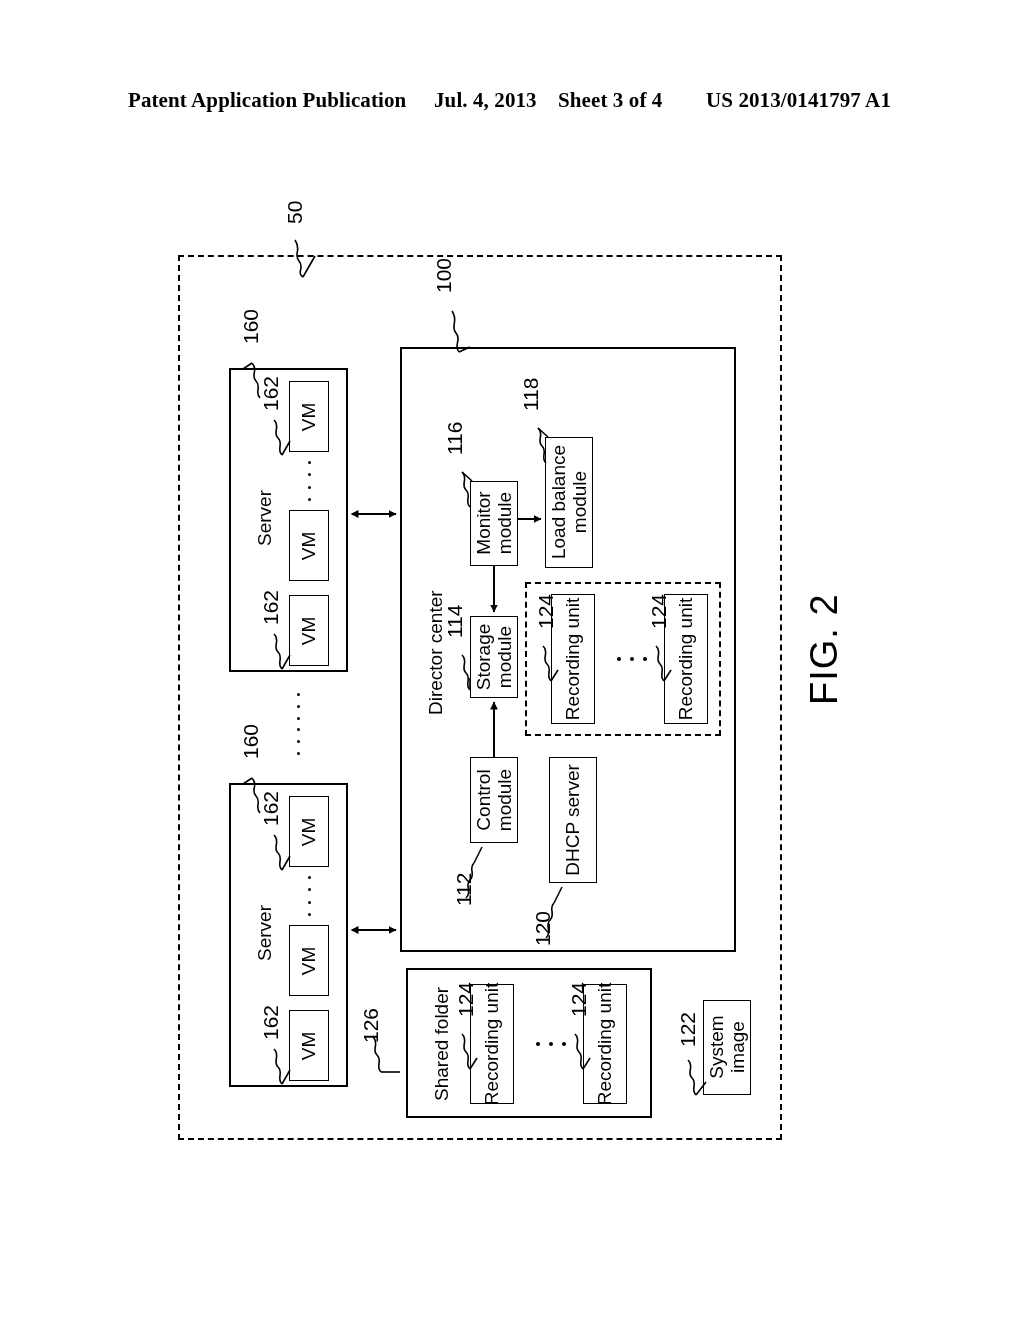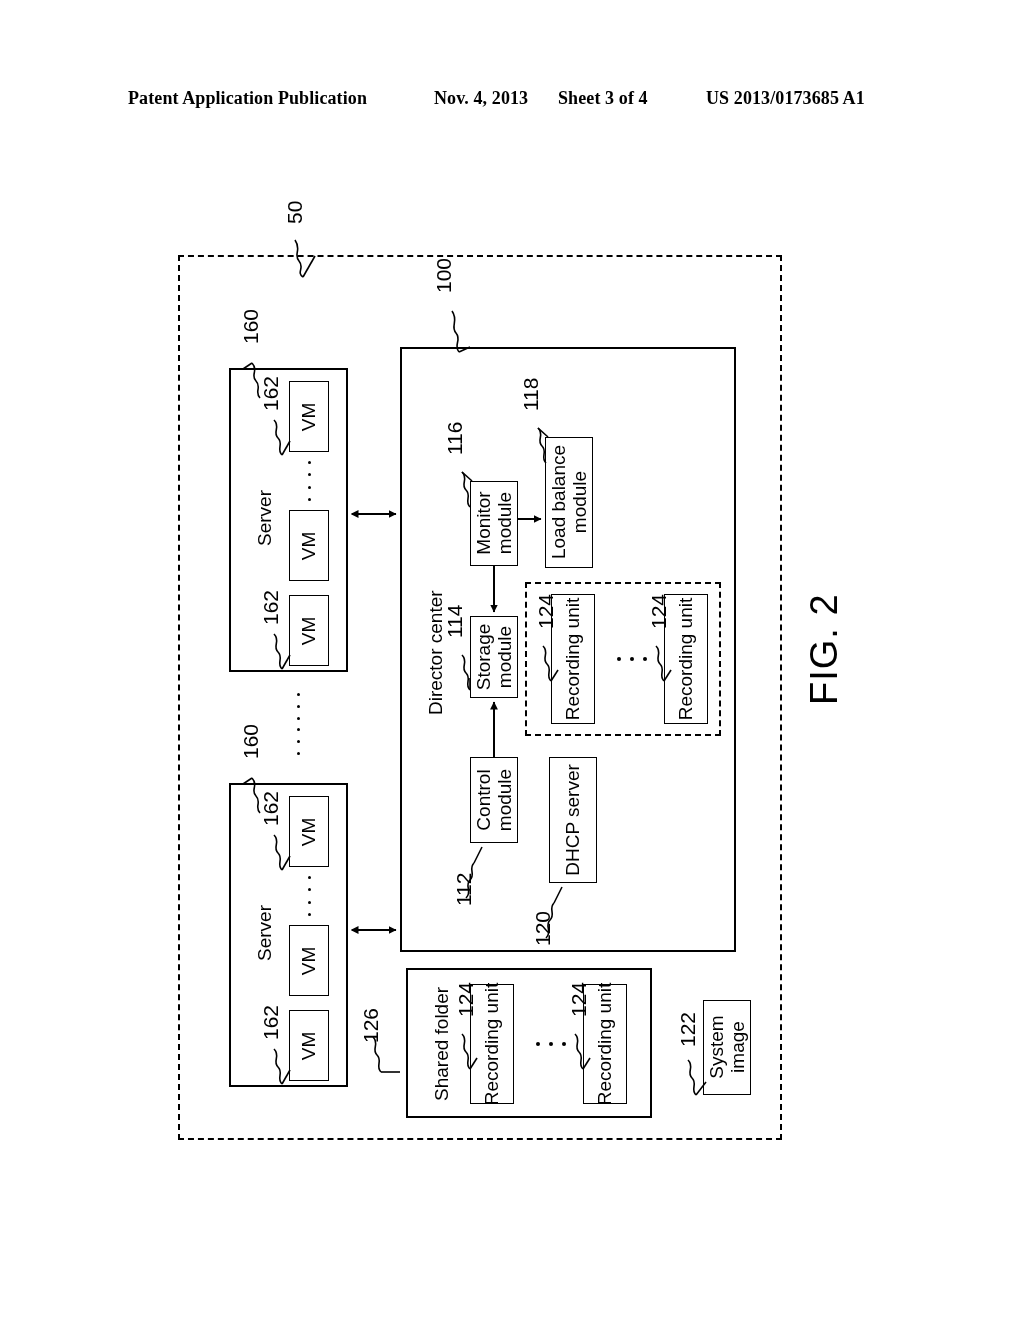--- a/index.html
+++ b/index.html
@@ -18,21 +18,21 @@
 
   
   .page-header {
     position: absolute;
     top: 88px;
     left: 0;
     width: 840px;
     height: 28px;
     font-family: "Liberation Serif", serif;
     font-weight: bold;
-    font-size: 18px;
+    font-size: 21px;
     letter-spacing: 0.1px;
     text-align: right;
   }
   .hdr-pub   { position: absolute; left: 128px; top: 0; white-space: nowrap; }
   .hdr-date  { position: absolute; left: 434px; top: 0; white-space: nowrap; }
   .hdr-sheet { position: absolute; left: 558px; top: 0; white-space: nowrap; }
   .hdr-num   { position: absolute; left: 706px; top: 0; white-space: nowrap; }
 
   
   .box {
@@ -118,23 +118,23 @@
     left: 0; top: 0;
     width: 1024px; height: 1320px;
     pointer-events: none;
   }
 </style>
 </head>
 <body>
 
 <div class="page-header">
   <span class="hdr-pub">Patent Application Publication</span>
-  <span class="hdr-date">Nov. 4, 2013</span>
+  <span class="hdr-date">Jul. 4, 2013</span>
   <span class="hdr-sheet">Sheet 3 of 4</span>
-  <span class="hdr-num">US 2013/0173685 A1</span>
+  <span class="hdr-num">US 2013/0141797 A1</span>
 </div>
 
 <div>
 
   <div class="dashbox" style="left:178px; top:255px; width:604px; height:885px;"></div>
 
   <div class="rot reflabel" style="left:283px; top:224px;">50</div>
 
   <div class="box" style="left:229px; top:368px; width:119px; height:304px;"></div>
   <div class="rot boxlabel" style="left:254px; top:546px;">Server</div>

